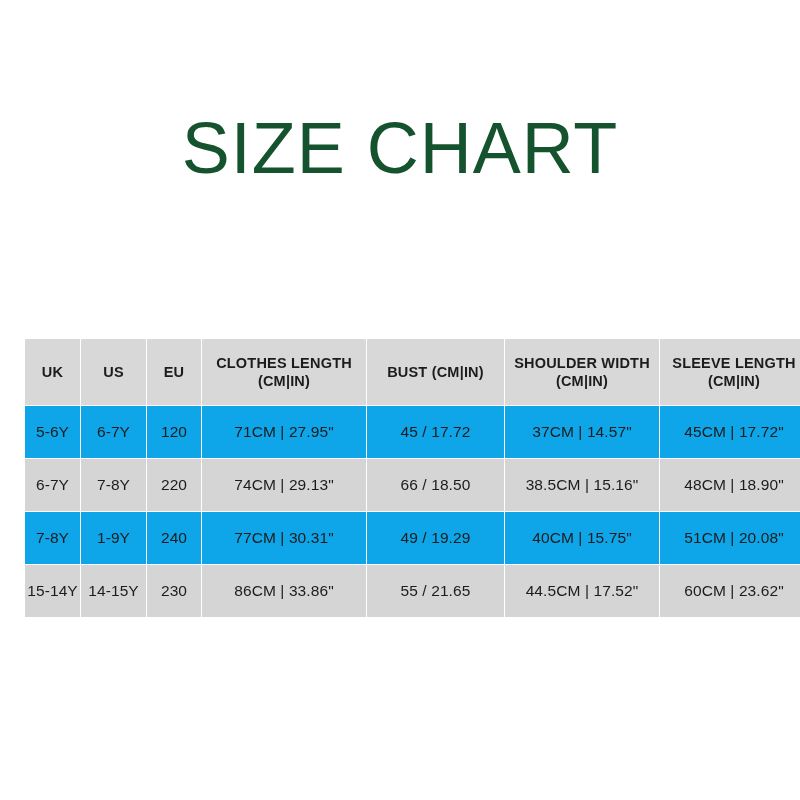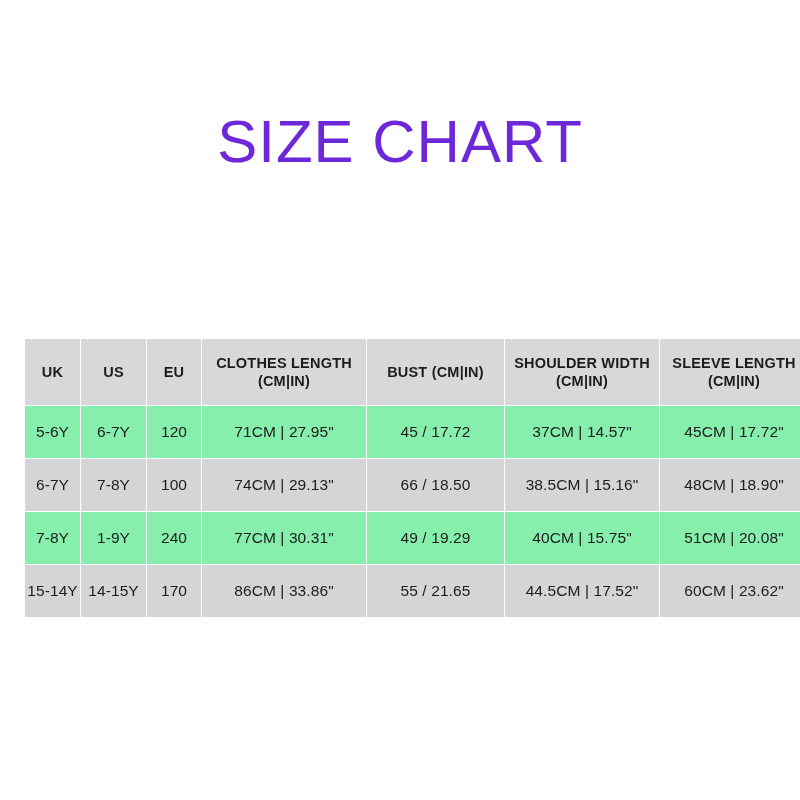--- a/index.html
+++ b/index.html
@@ -19,25 +19,25 @@
     width: 800px;
     height: 800px;
     box-sizing: border-box;
   }
   .title {
     position: absolute;
     left: 0;
     top: 112px;
     width: 800px;
     text-align: center;
-    font-size: 60px;
+    font-size: 72px;
     line-height: 1.0;
     font-weight: 400;
     letter-spacing: 1px;
-    color: #6d28d9;
+    color: #14532d;
     white-space: nowrap;
   }
   .table-wrap {
     position: absolute;
     left: 24px;
     top: 338px;
     width: 784px;
   }
   table.size-chart {
     border-collapse: collapse;
@@ -54,21 +54,21 @@
   }
   thead th {
     background: #d8d8d8;
     font-size: 14.5px;
     font-weight: 700;
     line-height: 1.25;
     height: 58px;
     letter-spacing: 0.2px;
   }
   tbody td {
-    background: #86efac;
+    background: #0ea5e9;
     font-size: 15.5px;
     font-weight: 400;
     height: 44px;
     letter-spacing: 0.1px;
   }
   tbody tr:nth-child(even) td {
     background: #d5d5d5;
   }
   col.c-uk { width: 56px; }
   col.c-us { width: 66px; }
@@ -113,39 +113,39 @@
           <td>6-7Y</td>
           <td>120</td>
           <td>71CM | 27.95"</td>
           <td>45 / 17.72</td>
           <td>37CM | 14.57"</td>
           <td>45CM | 17.72"</td>
         </tr>
         <tr>
           <td>6-7Y</td>
           <td>7-8Y</td>
-          <td>100</td>
+          <td>220</td>
           <td>74CM | 29.13"</td>
           <td>66 / 18.50</td>
           <td>38.5CM | 15.16"</td>
           <td>48CM | 18.90"</td>
         </tr>
         <tr>
           <td>7-8Y</td>
           <td>1-9Y</td>
           <td>240</td>
           <td>77CM | 30.31"</td>
           <td>49 / 19.29</td>
           <td>40CM | 15.75"</td>
           <td>51CM | 20.08"</td>
         </tr>
         <tr>
           <td>15-14Y</td>
           <td>14-15Y</td>
-          <td>170</td>
+          <td>230</td>
           <td>86CM | 33.86"</td>
           <td>55 / 21.65</td>
           <td>44.5CM | 17.52"</td>
           <td>60CM | 23.62"</td>
         </tr>
       </tbody>
     </table>
   </div>
 
 </div>

